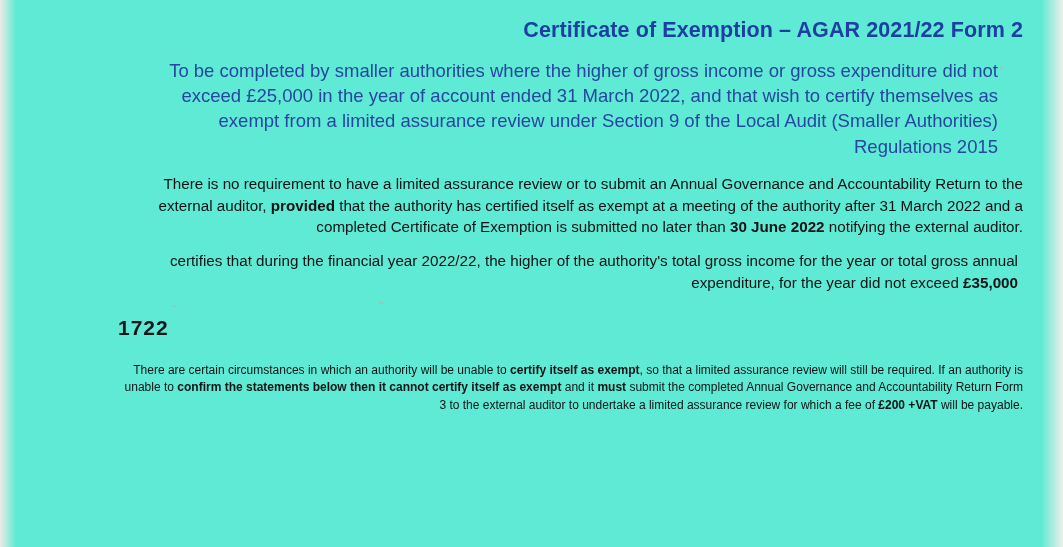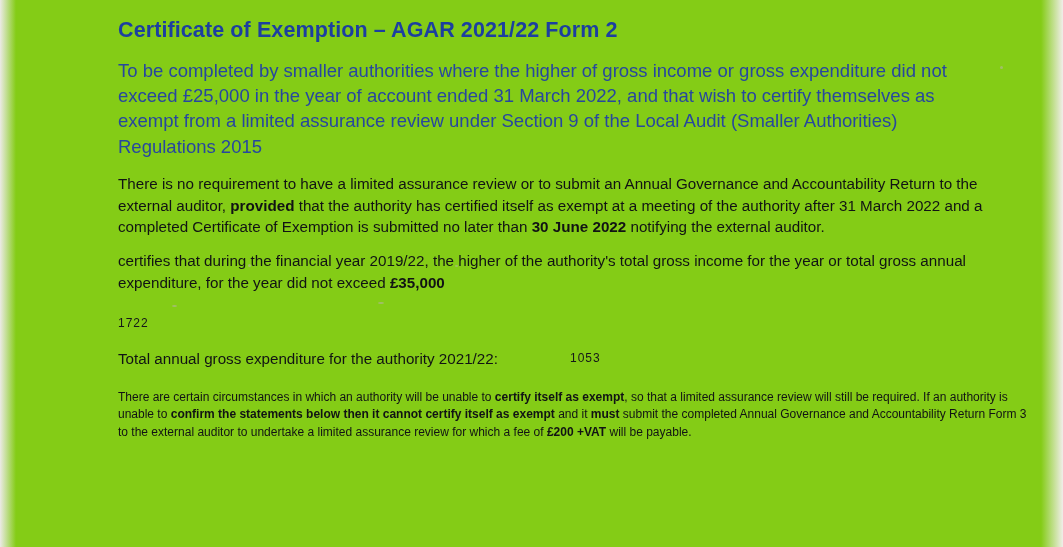--- a/index.html
+++ b/index.html
@@ -10,23 +10,24 @@
     width: 1063px;
     height: 547px;
     background: #ffffff;
     font-family: "Liberation Sans", sans-serif;
     overflow: hidden;
   }
   .page {
     position: relative;
     width: 1063px;
     height: 547px;
-    background: #84cc16;
+    background: #5eead4;
     box-sizing: border-box;
-    padding: 18px 32px 0 118px;
+    padding: 18px 40px 0 118px;
+    text-align: right;
   }
   
   .page:before {
     content: "";
     position: absolute;
     left: 0; top: 0;
     width: 16px; height: 100%;
     background: linear-gradient(to right, #eceae6, rgba(255,255,255,0));
     pointer-events: none;
   }
@@ -88,22 +89,23 @@
     margin: 0 0 20px 0;
   }
   .amount-label {
     color: #111314;
     font-size: 15.2px;
     width: 452px;
     flex: 0 0 452px;
   }
   .amount-value {
     color: #15171a;
-    font-size: 12px;
+    font-size: 21px;
     letter-spacing: 1px;
+    font-weight: bold;
   }
   .amount-row.second .amount-value { position: relative; top: -2px; }
 
   .closing {
     color: #111314;
     font-size: 12px;
     line-height: 1.45;
     margin: 22px 0 0 0;
     max-width: 910px;
   }
@@ -129,26 +131,22 @@
   <span class="speck" style="left:378px; top:302px; width:6px; height:2px;"></span>
   <span class="speck" style="left:1000px; top:66px; width:3px; height:3px;"></span>
 
   <h1 class="doc-title">Certificate of Exemption – AGAR 2021/22 Form 2</h1>
 
   <p class="intro">To be completed by smaller authorities where the higher of gross income or gross expenditure did not exceed £25,000 in the year of account ended 31 March 2022, and that wish to certify themselves as exempt from a limited assurance review under Section 9 of the Local Audit (Smaller Authorities) Regulations 2015</p>
 
   <p class="body-para"><span>There is no requirement to have a limited assurance review or to submit an Annual Governance and Accountability Return to the external auditor, </span><b>provided</b><span> that the authority has certified itself as exempt at a meeting of the authority after 31 March 2022 and a completed Certificate of Exemption is submitted no later than </span><b>30 June 2022</b><span> notifying the external auditor.</span></p>
 
 
-  <p class="certifies"><span>certifies that during the financial year 2019/22, the higher of the authority's total gross income for the year or total gross annual expenditure, for the year did not exceed </span><b>£35,000</b></p>
+  <p class="certifies"><span>certifies that during the financial year 2022/22, the higher of the authority's total gross income for the year or total gross annual expenditure, for the year did not exceed </span><b>£35,000</b></p>
 
   <div class="amount-row first">
     <span class="amount-value">1722</span>
   </div>
 
-  <div class="amount-row second">
-    <span class="amount-label">Total annual gross expenditure for the authority 2021/22:</span>
-    <span class="amount-value">1053</span>
-  </div>
 
   <p class="closing"><span>There are certain circumstances in which an authority will be unable to </span><b>certify itself as exempt</b><span>, so that a limited assurance review will still be required. If an authority is unable to </span><b>confirm the statements below then it cannot certify itself as exempt</b><span> and it </span><b>must</b><span> submit the completed Annual Governance and Accountability Return Form 3 to the external auditor to undertake a limited assurance review for which a fee of </span><b>£200 +VAT</b><span> will be payable.</span></p>
 
 </div>
 
 </body></html>

